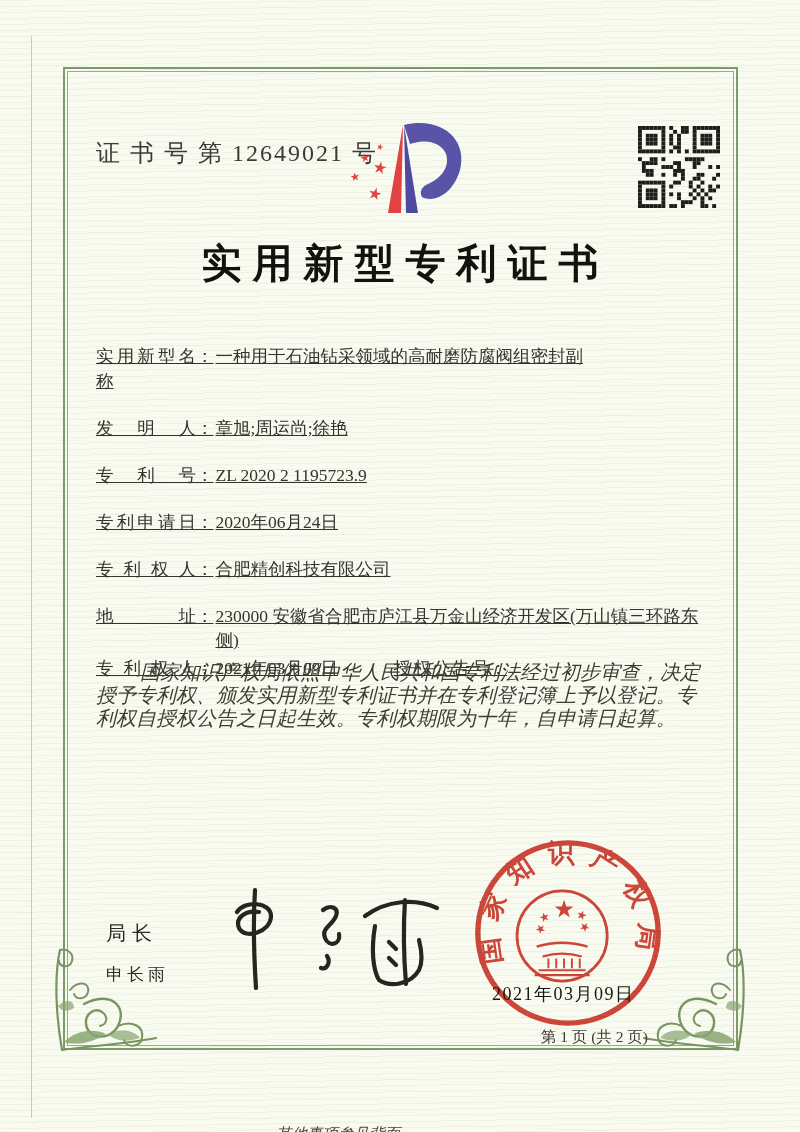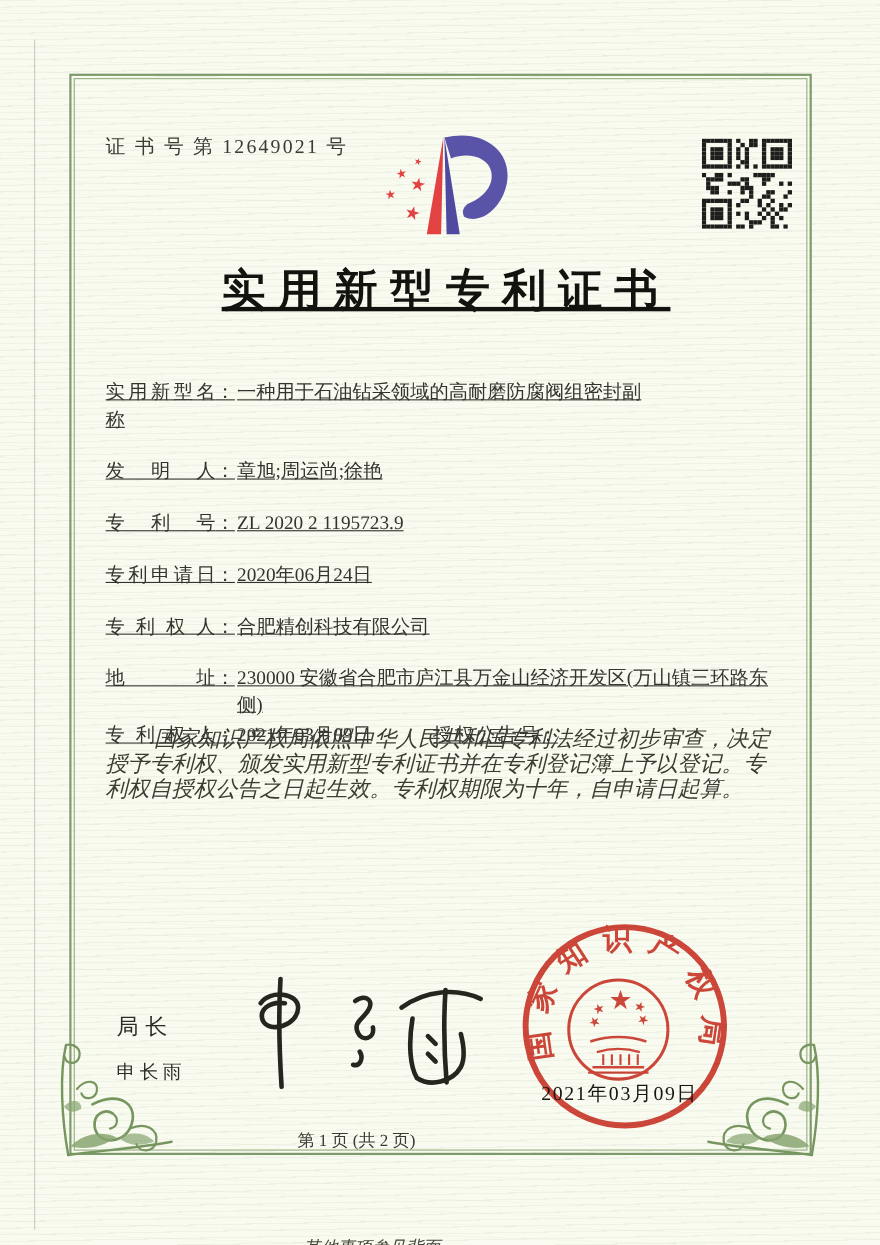--- a/index.html
+++ b/index.html
@@ -7,43 +7,43 @@
     position:relative;width:800px;height:1132px;overflow:hidden;
     font-family:"Liberation Serif","DejaVu Serif",serif;
     background-color:#f9fbf1;
     background-image:
       repeating-linear-gradient(179deg, rgba(139,170,122,0.10) 0 1px, rgba(255,255,255,0) 1px 6px),
       repeating-linear-gradient(2deg, rgba(139,170,122,0.05) 0 1px, rgba(255,255,255,0) 1px 11px);
   }
   .sheet-edge{position:absolute;left:31px;top:36px;bottom:14px;width:1px;background:rgba(110,115,100,0.35);}
   .frame{position:absolute;left:63px;top:67px;width:671px;height:979px;border:2.5px solid #7d9a6b;z-index:1;}
   .frame::after{content:"";position:absolute;inset:2px;border:1px solid #94ad7e;}
-  .cert-no{position:absolute;left:96px;top:121px;font-size:18px;letter-spacing:2px;color:#3b3b34;z-index:3;}
+  .cert-no{position:absolute;left:96px;top:137px;font-size:24px;letter-spacing:2px;color:#3b3b34;z-index:3;}
   .logo{position:absolute;left:338px;top:116px;width:134px;height:118px;z-index:3;}
   .qr{position:absolute;left:638px;top:126px;width:82px;height:82px;z-index:3;}
   .title{position:absolute;left:0;top:236px;width:800px;margin:0;text-align:center;
-    font-size:40px;font-weight:700;letter-spacing:11px;text-indent:11px;color:#12120f;z-index:3;text-decoration:underline;}
+    font-size:40px;font-weight:700;letter-spacing:11px;text-indent:11px;color:#12120f;z-index:3;}
   .fields{position:absolute;left:96px;top:344px;width:616px;font-size:17.5px;color:#34342d;z-index:3;}
   .frow{display:flex;line-height:25px;margin-bottom:22px;text-decoration:underline;}
   .frow.addr{line-height:24px;margin-bottom:4px;}
   .flabel{flex:none;width:100px;text-align:justify;text-align-last:justify;}
   .fcolon{flex:none;margin-right:2px;}
   .fvalue{flex:1;}
   .grant .fvalue-fixed{flex:none;width:178px;}
   .grant .flabel2{flex:none;width:96px;text-align:justify;text-align-last:justify;}
   .paras{position:absolute;left:96px;top:661px;width:616px;font-size:20px;line-height:23px;
     color:#3d3c32;font-style:italic;z-index:3;}
   .paras p{margin:0;text-indent:2.2em;}
   .officer{position:absolute;left:106px;top:920px;color:#2c2c26;z-index:3;}
   .officer .o-title{font-size:20px;letter-spacing:6px;margin-bottom:16px;}
   .officer .o-name{font-size:17px;letter-spacing:4px;text-align:center;}
   .signature{position:absolute;left:215px;top:882px;width:235px;height:112px;z-index:4;}
   .seal{position:absolute;left:470px;top:835px;width:196px;height:196px;z-index:4;opacity:0.93;mix-blend-mode:multiply;}
   .seal-date{position:absolute;left:492px;top:982px;font-size:18px;letter-spacing:1.5px;color:#161613;z-index:5;}
-  .page-num{position:absolute;left:0;top:1027px;width:648px;text-align:center;font-size:15.5px;color:#3b3b33;z-index:3;}
+  .page-num{position:absolute;left:0;top:1027px;width:648px;text-align:right;font-size:15.5px;color:#3b3b33;z-index:3;}
   .back-note{position:absolute;left:0;top:1076px;width:676px;text-align:center;font-size:15.5px;
     font-style:italic;color:#45443a;z-index:3;margin-top:48px;}
   .flourish{position:absolute;top:946px;width:118px;height:112px;z-index:2;}
   .flourish.fl-left{left:48px;}
   .flourish.fl-right{right:48px;transform:scaleX(-1);}
 </style>
 </head>
 <body>
 
 <div class="page">

